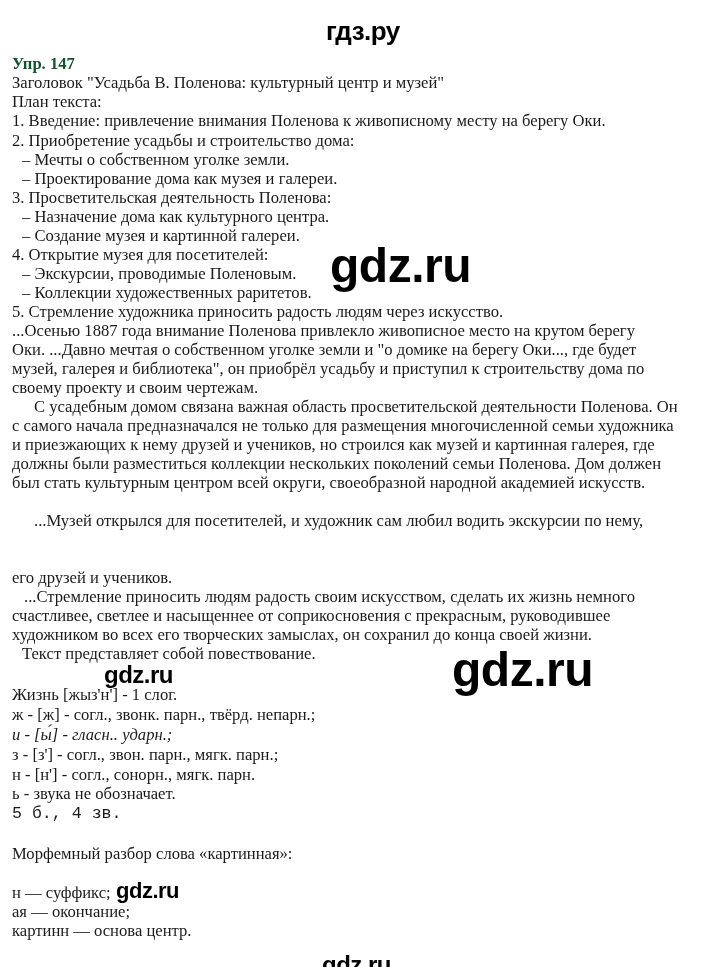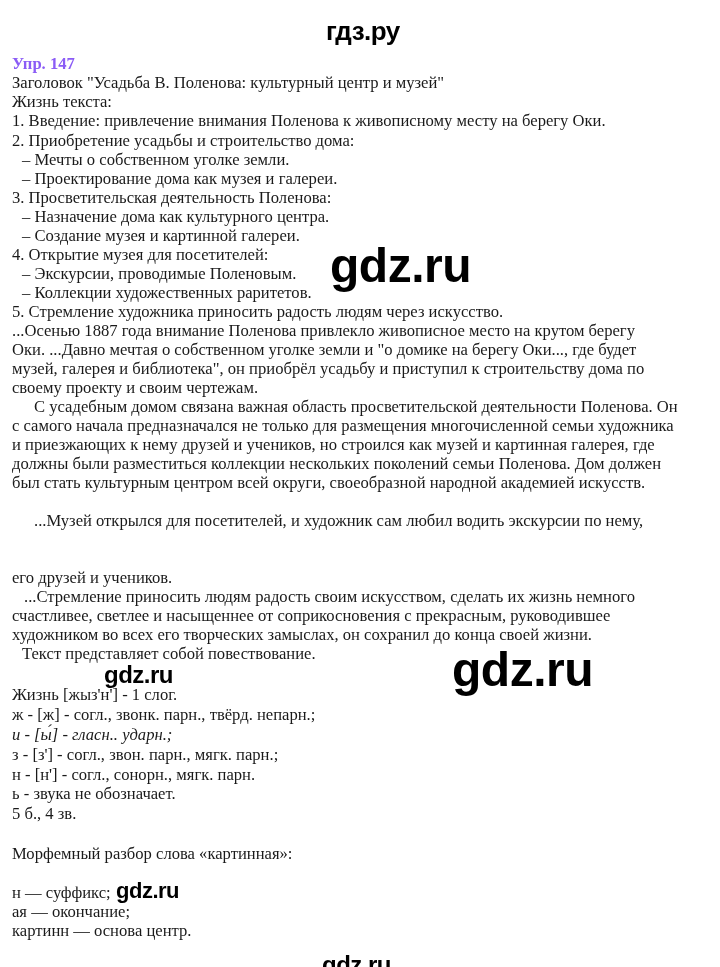--- a/index.html
+++ b/index.html
@@ -1,31 +1,31 @@
 <!DOCTYPE html>
 <html><head>
 <meta charset="utf-8">
 <style>
   html, body { margin: 0; padding: 0; background: #ffffff; }
   body { width: 720px; height: 967px; position: relative; overflow: hidden; }
   .page { position: absolute; left: 0; top: 16px; width: 720px; height: 967px; text-align: center; }
   .wm { position: absolute; font-family: "Liberation Sans", sans-serif; font-weight: bold; color: #000; letter-spacing: -0.5px; }
   .line { position: absolute; left: 12px; font-family: "Liberation Serif", serif; font-size: 16.6px; color: #1a1a1a; white-space: nowrap; line-height: 19px; }
-  .b { font-weight: bold; color: #8b5cf6; }
+  .b { font-weight: bold; color: #14532d; }
 </style>
 </head>
 <body>
 
 <div class="page">
 
   <div class="wm" style="left:326px; top:0px; font-size:26px;">гдз.ру</div>
 
   <div class="line b" style="top:38px;">Упр. 147</div>
   <div class="line" style="top:57px;">Заголовок "Усадьба В. Поленова: культурный центр и музей"</div>
-  <div class="line" style="top:76px;">Жизнь текста:</div>
+  <div class="line" style="top:76px;">План текста:</div>
 
   <div class="line" style="top:95px;">1. Введение: привлечение внимания Поленова к живописному месту на берегу Оки.</div>
   <div class="line" style="top:115px;">2. Приобретение усадьбы и строительство дома:</div>
   <div class="line" style="top:134px; left:22px;">  – Мечты о собственном уголке земли.</div>
   <div class="line" style="top:153px; left:22px;">  – Проектирование дома как музея и галереи.</div>
   <div class="line" style="top:172px;">3. Просветительская деятельность Поленова:</div>
   <div class="line" style="top:191px; left:22px;">  – Назначение дома как культурного центра.</div>
   <div class="line" style="top:210px; left:22px;">  – Создание музея и картинной галереи.</div>
   <div class="line" style="top:229px;">4. Открытие музея для посетителей:</div>
   <div class="line" style="top:248px; left:22px;">  – Экскурсии, проводимые Поленовым.</div>
@@ -53,21 +53,21 @@
 
   <div class="wm" style="left:104px; top:645px; font-size:24px;">gdz.ru</div>
   <div class="wm" style="left:452px; top:626px; font-size:48px;">gdz.ru</div>
 
   <div class="line" style="top:669px;">Жизнь [жыз'н'] - 1 слог.</div>
   <div class="line" style="top:689px;">ж - [ж] - согл., звонк. парн., твёрд. непарн.;</div>
   <div class="line" style="top:709px;font-style:italic;">и - [ы́] - гласн.. ударн.;</div>
   <div class="line" style="top:729px;">з - [з'] - согл., звон. парн., мягк. парн.;</div>
   <div class="line" style="top:749px;">н - [н'] - согл., сонорн., мягк. парн.</div>
   <div class="line" style="top:768px;">ь - звука не обозначает.</div>
-  <div class="line" style="top:788px;">5 б., 4 зв.</div>
+  <div class="line" style="top:788px;font-family:Liberation Mono, monospace;">5 б., 4 зв.</div>
 
   <div class="line" style="top:828px;">Морфемный разбор слова «картинная»:</div>
   <div class="line" style="top:867px;">н — суффикс;</div>
   <div class="wm" style="left:116px; top:862px; font-size:22px;">gdz.ru</div>
   <div class="line" style="top:886px;">ая — окончание;</div>
   <div class="line" style="top:905px;">картинн — основа центр.</div>
 
   <div class="wm" style="left:322px; top:935px; font-size:24px;">gdz.ru</div>
 
 </div>

